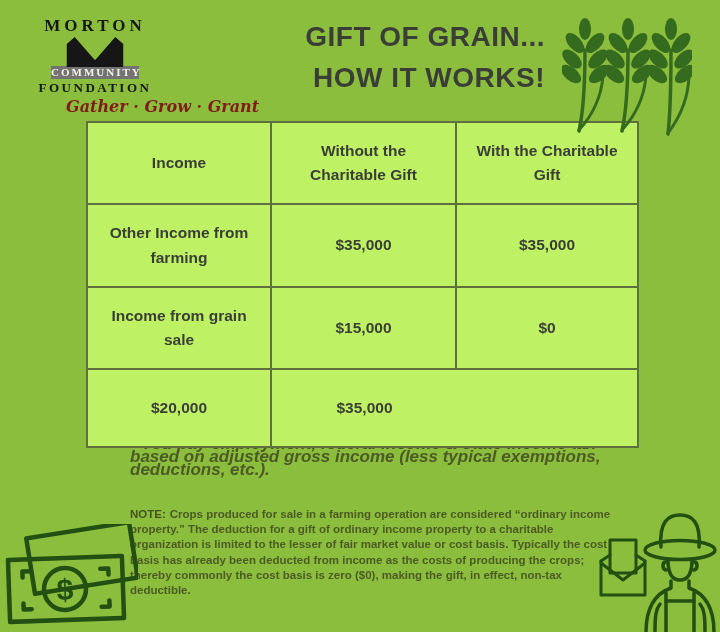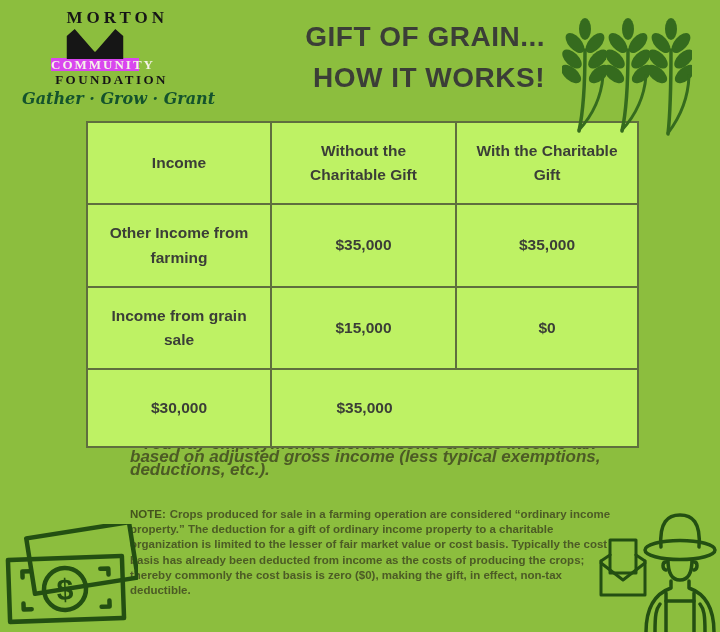--- a/index.html
+++ b/index.html
@@ -1,30 +1,30 @@
 <!DOCTYPE html>
 <html><head>
 <meta charset="utf-8">
 <style>
   html,body{margin:0;padding:0;}
   body{width:720px;height:632px;overflow:hidden;font-family:"Liberation Sans",sans-serif;}
   .flyer{position:relative;width:720px;height:632px;background:#8CBE3E;overflow:hidden;}
 
   
-  .logo{position:absolute;left:22px;top:8px;width:146px;text-align:right;}
+  .logo{position:absolute;left:22px;top:16px;width:146px;text-align:center;}
   .logo-morton{font-family:"Liberation Serif",serif;font-weight:bold;font-size:17px;
     letter-spacing:4px;color:#161616;line-height:20px;}
   .logo-m{display:block;margin:1px auto 0 auto;}
-  .logo-band{width:88px;margin:-1px auto 0 auto;background:#d946ef;color:#f5f2e8;
-    font-family:"Liberation Serif",serif;font-size:13px;font-weight:bold;
+  .logo-band{width:88px;margin:-1px auto 0 auto;background:#737373;color:#f5f2e8;
+    font-family:"Liberation Serif",serif;font-size:11px;font-weight:bold;
     letter-spacing:2px;line-height:13px;height:13px;}
   .logo-foundation{font-family:"Liberation Serif",serif;font-weight:bold;font-size:13px;
     letter-spacing:2.5px;color:#161616;line-height:16px;margin-top:1px;}
   .logo-tagline{font-family:"DejaVu Serif",serif;font-style:italic;font-weight:bold;
-    font-size:16px;color:#14532d;line-height:20px;margin-top:1px;white-space:nowrap;}
+    font-size:16px;color:#7f1d1d;line-height:20px;margin-top:1px;white-space:nowrap;margin-left:44px;}
 
   
   .title{position:absolute;left:225px;top:16px;width:320px;text-align:right;
     font-weight:bold;font-size:28px;letter-spacing:0.5px;color:#3B3E37;line-height:41px;}
 
   
   .wheat-group{position:absolute;left:562px;top:18px;display:flex;z-index:5;}
   .wheat-group svg{display:block;}
 
   
@@ -125,21 +125,21 @@
     <div class="cell last-col">With the Charitable Gift</div>
 
     <div class="cell">Other Income from farming</div>
     <div class="cell">$35,000</div>
     <div class="cell last-col">$35,000</div>
 
     <div class="cell">Income from grain sale</div>
     <div class="cell">$15,000</div>
     <div class="cell last-col">$0</div>
 
-    <div class="cell last-row">$30,000</div>
+    <div class="cell last-row">$20,000</div>
     <div class="cell last-col last-row">$35,000</div>
   </div>
 
   <div class="footnote">* You pay employment, federal income &amp; state income tax based on adjusted gross income (less typical exemptions, deductions, etc.).</div>
 
   <div class="note"><span class="note-label">NOTE:</span><span class="note-body">Crops produced for sale in a farming operation are considered “ordinary income property.”  The deduction for a gift of ordinary income property to a charitable organization is limited to the lesser of fair market value or cost basis. Typically the cost basis has already been deducted from income as the costs of producing the crops; thereby commonly the cost basis is zero ($0), making the gift, in effect, non-tax deductible.</span></div>
 
   <svg class="money-icon" width="134" height="104" viewBox="0 0 134 104">
     <g fill="none" stroke="#234F12" stroke-width="4.5" stroke-linejoin="round" stroke-linecap="round">
       <rect x="26" y="6" width="104" height="56" transform="rotate(-9 78 34)"></rect>

